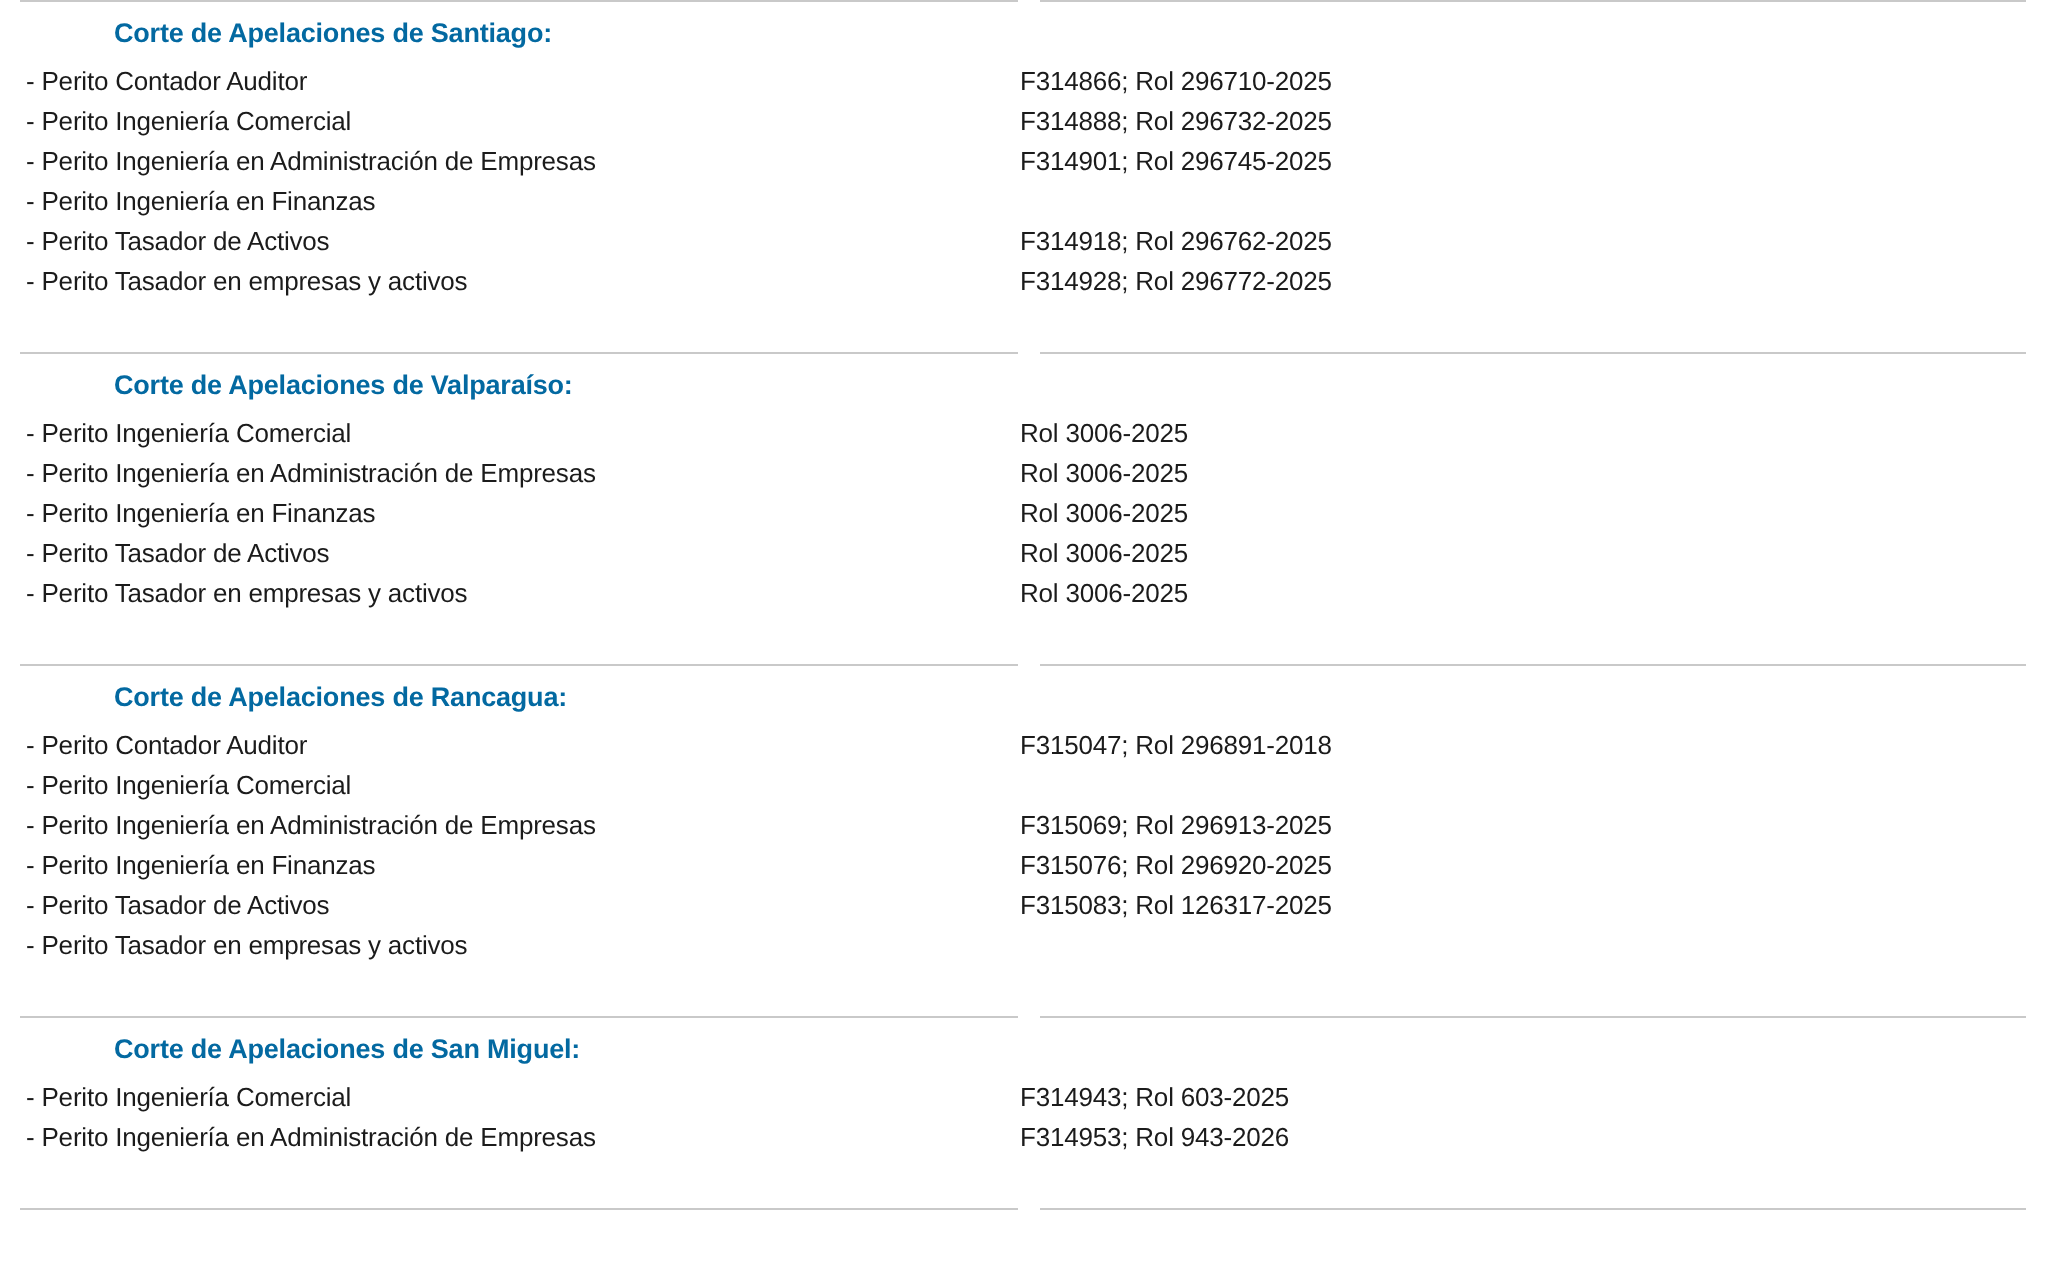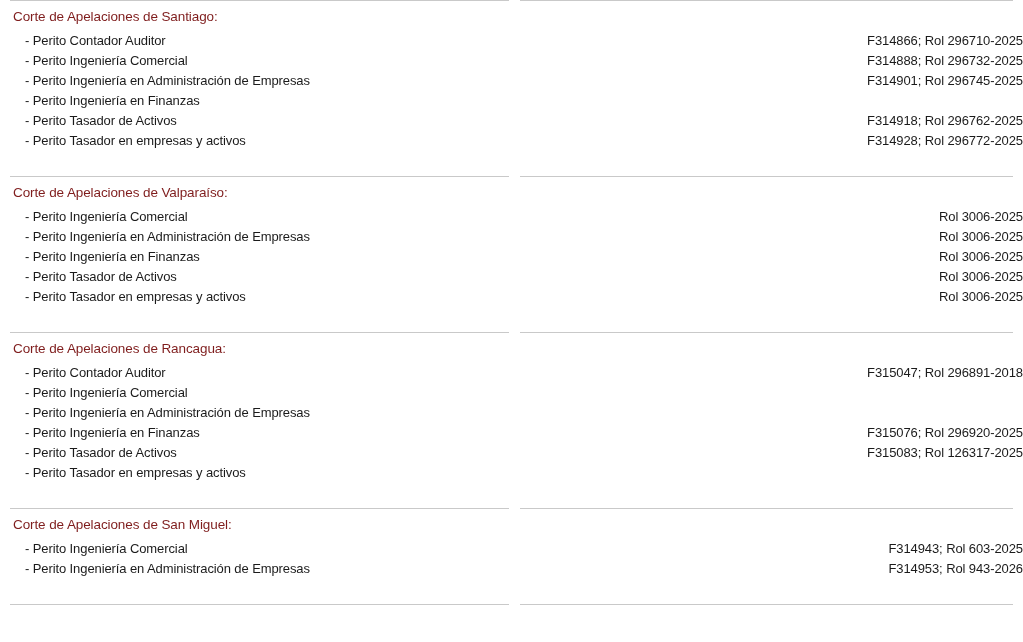--- a/index.html
+++ b/index.html
@@ -39,46 +39,45 @@
     width: 11px;
   }
   .rule-row .rule-right {
     flex: 1;
     border-top: 1px solid #c9c9c9;
     margin-right: 10px;
     box-sizing: border-box;
   }
   .court-title {
     font-size: 13.5px;
-    font-weight: normal;
-    color: #7f1d1d;
+    font-weight: bold;
+    color: #0369a1;
     padding: 0 0 0 13px;
     letter-spacing: -0.1px;
+    margin-left: 44px;
   }
   .row {
     display: flex;
     align-items: baseline;
-    margin-left: 12px;
   }
   .cell-left {
     width: 510px;
     box-sizing: border-box;
     padding-left: 13px;
     font-size: 13px;
     color: #1b1b1b;
     letter-spacing: -0.1px;
     white-space: nowrap;
   }
   .cell-right {
     flex: 1;
     font-size: 13px;
     color: #1b1b1b;
     letter-spacing: -0.1px;
     white-space: nowrap;
-    text-align: right;
   }
   .spacer-top { height: 8px; }
   .spacer-title { height: 7px; }
   .spacer-block { height: 25px; }
   .line-h { line-height: 20px; }
 </style>
 </head>
 <body>
 
 <div class="page">
@@ -164,20 +163,21 @@
     <div class="spacer-title"></div>
     <div class="row line-h">
       <div class="cell-left">- Perito Contador Auditor</div>
       <div class="cell-right">F315047; Rol 296891-2018</div>
     </div>
     <div class="row line-h">
       <div class="cell-left">- Perito Ingeniería Comercial</div>
     </div>
     <div class="row line-h">
       <div class="cell-left">- Perito Ingeniería en Administración de Empresas</div>
+      <div class="cell-right">F315069; Rol 296913-2025</div>
     </div>
     <div class="row line-h">
       <div class="cell-left">- Perito Ingeniería en Finanzas</div>
       <div class="cell-right">F315076; Rol 296920-2025</div>
     </div>
     <div class="row line-h">
       <div class="cell-left">- Perito Tasador de Activos</div>
       <div class="cell-right">F315083; Rol 126317-2025</div>
     </div>
     <div class="row line-h">

